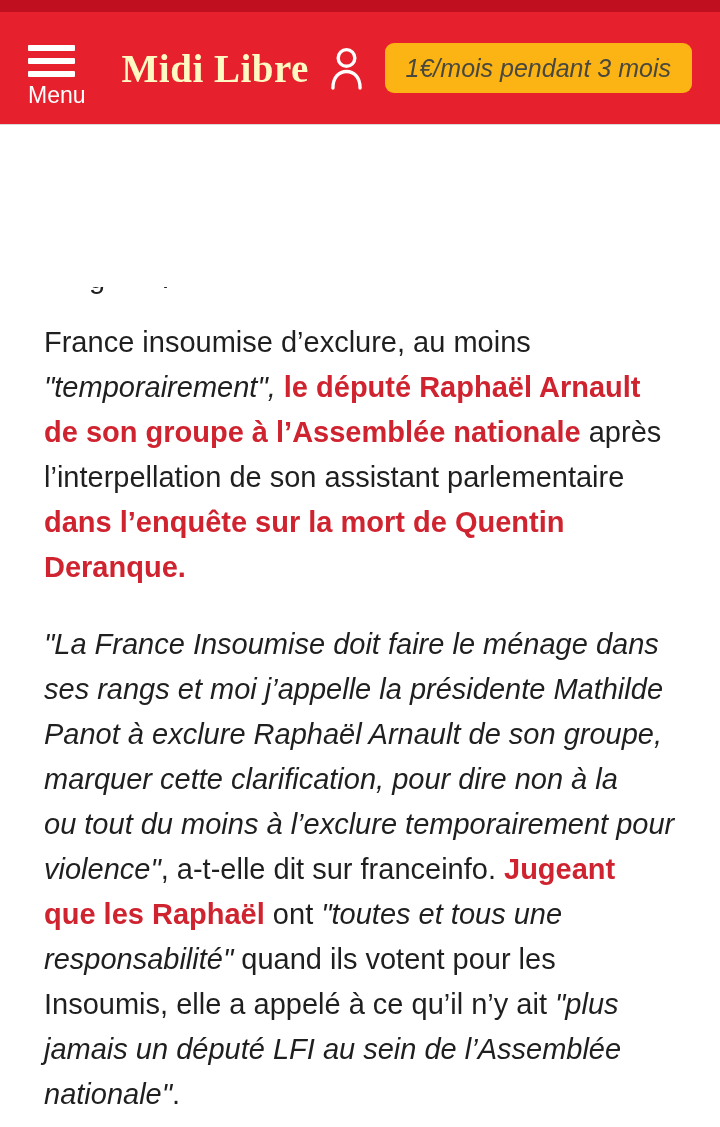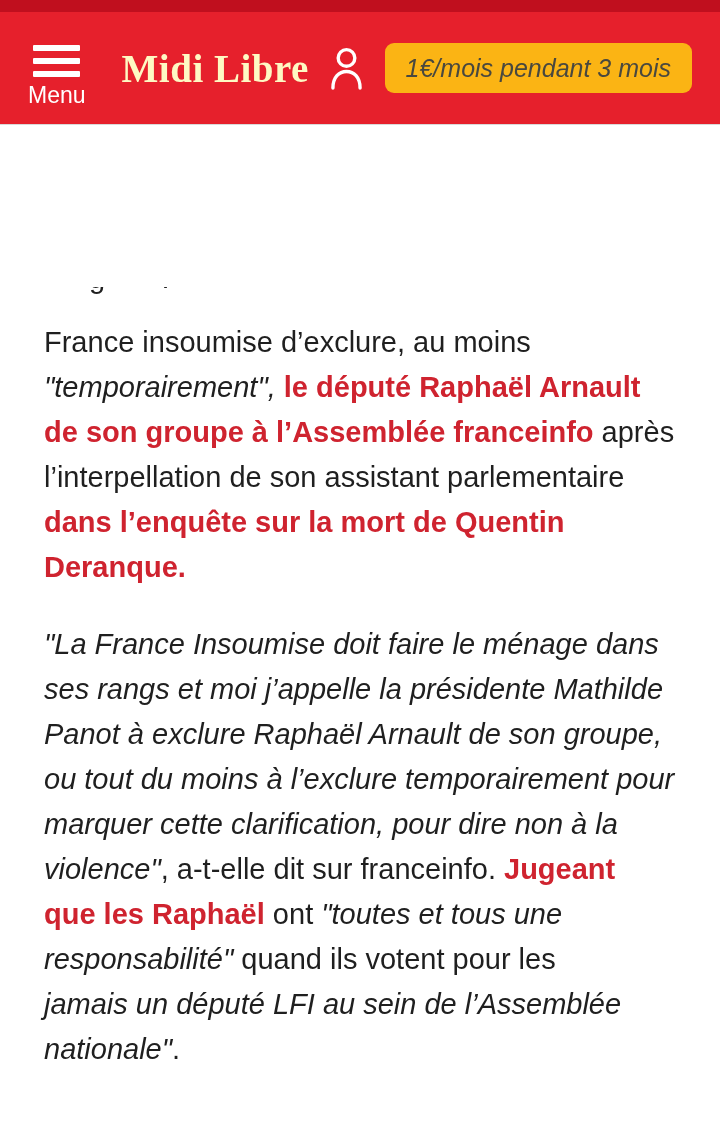--- a/index.html
+++ b/index.html
@@ -17,21 +17,21 @@
     width: 720px; height: 113px;
     background: #e6202c;
     display: flex;
     align-items: center;
     padding: 0 28px;
     border-bottom: 1px solid #d9d9d9;
   }
   .menu-block {
     display: flex;
     flex-direction: column;
-    align-items: center;
+    align-items: flex-start;
     margin-top: 16px;
   }
   .hamburger { display: flex; flex-direction: column; gap: 7px; width: 47px; }
   .hamburger .bar { height: 6px; background: #ffffff; border-radius: 1px; }
   .menu-label {
     color: #ffffff;
     font-size: 23px;
     margin-top: 7px;
     line-height: 1;
   }
@@ -111,31 +111,32 @@
 </header>
 
 <main class="article">
   <div class="clipped-line">
     <span class="frag">g       .</span>
   </div>
 
   <div class="para1">
       <div class="line"><span class="seg-r">France insoumise d’exclure, au moins</span></div>
       <div class="line"><span class="seg-i">"temporairement", </span><span class="seg-b">le député Raphaël Arnault</span></div>
-      <div class="line"><span class="seg-b">de son groupe à l’Assemblée franceinfo</span><span class="seg-r"> après</span></div>
+      <div class="line"><span class="seg-b">de son groupe à l’Assemblée nationale</span><span class="seg-r"> après</span></div>
       <div class="line"><span class="seg-r">l’interpellation de son assistant parlementaire</span></div>
       <div class="line"><span class="seg-b">dans l’enquête sur la mort de Quentin</span></div>
       <div class="line"><span class="seg-b">Deranque.</span></div>
     </div>
 
   <div class="para2">
       <div class="line"><span class="seg-i">"La France Insoumise doit faire le ménage dans</span></div>
       <div class="line"><span class="seg-i">ses rangs et moi j’appelle la présidente Mathilde</span></div>
       <div class="line"><span class="seg-i">Panot à exclure Raphaël Arnault de son groupe,</span></div>
+      <div class="line"><span class="seg-i">marquer cette clarification, pour dire non à la</span></div>
       <div class="line"><span class="seg-i">ou tout du moins à l’exclure temporairement pour</span></div>
-      <div class="line"><span class="seg-i">marquer cette clarification, pour dire non à la</span></div>
       <div class="line"><span class="seg-i">violence"</span><span class="seg-r">, a-t-elle dit sur franceinfo. </span><span class="seg-b">Jugeant</span></div>
       <div class="line"><span class="seg-b">que les Raphaël</span><span class="seg-r"> ont </span><span class="seg-i">"toutes et tous une</span></div>
       <div class="line"><span class="seg-i">responsabilité"</span><span class="seg-r"> quand ils votent pour les</span></div>
+      <div class="line"><span class="seg-r">Insoumis, elle a appelé à ce qu’il n’y ait </span><span class="seg-i">"plus</span></div>
       <div class="line"><span class="seg-i">jamais un député LFI au sein de l’Assemblée</span></div>
       <div class="line"><span class="seg-i">nationale"</span><span class="seg-r">.</span></div>
     </div>
 </main>
 
 </body></html>

